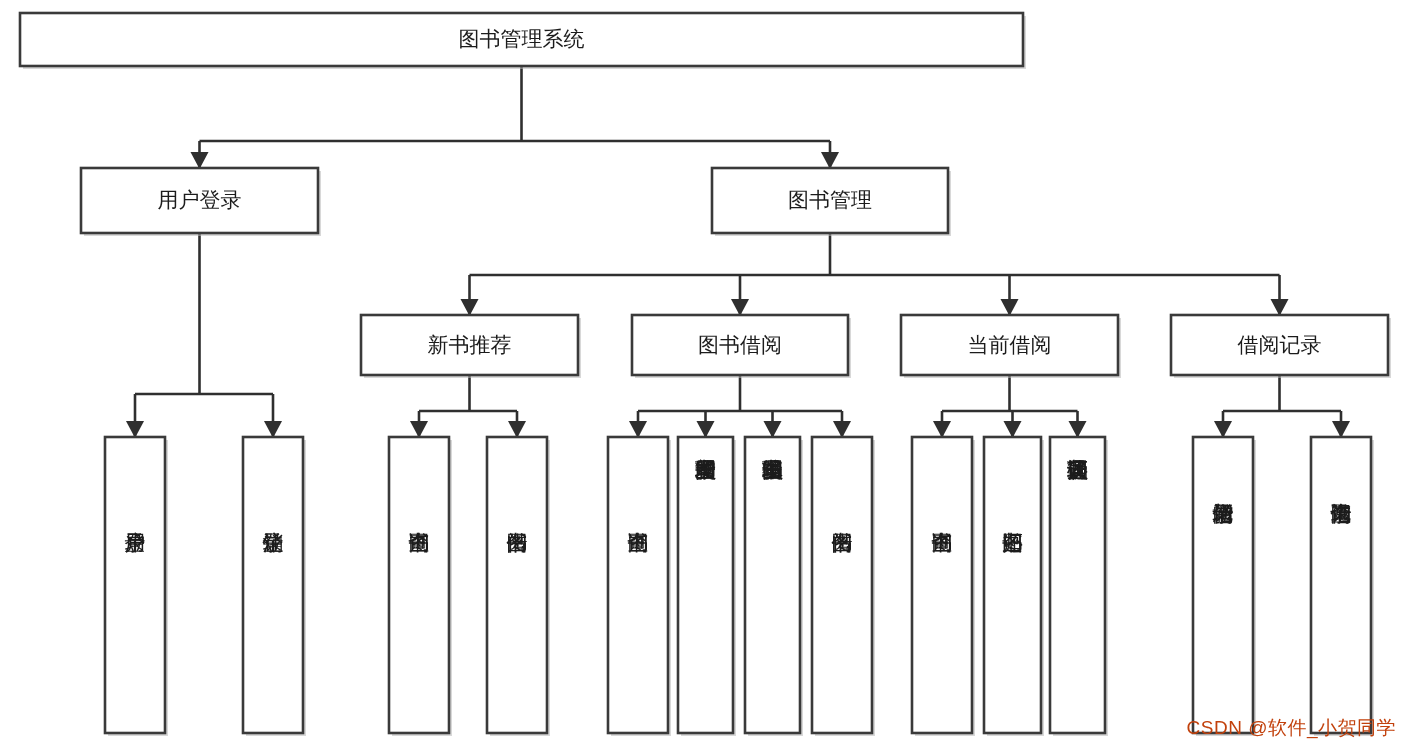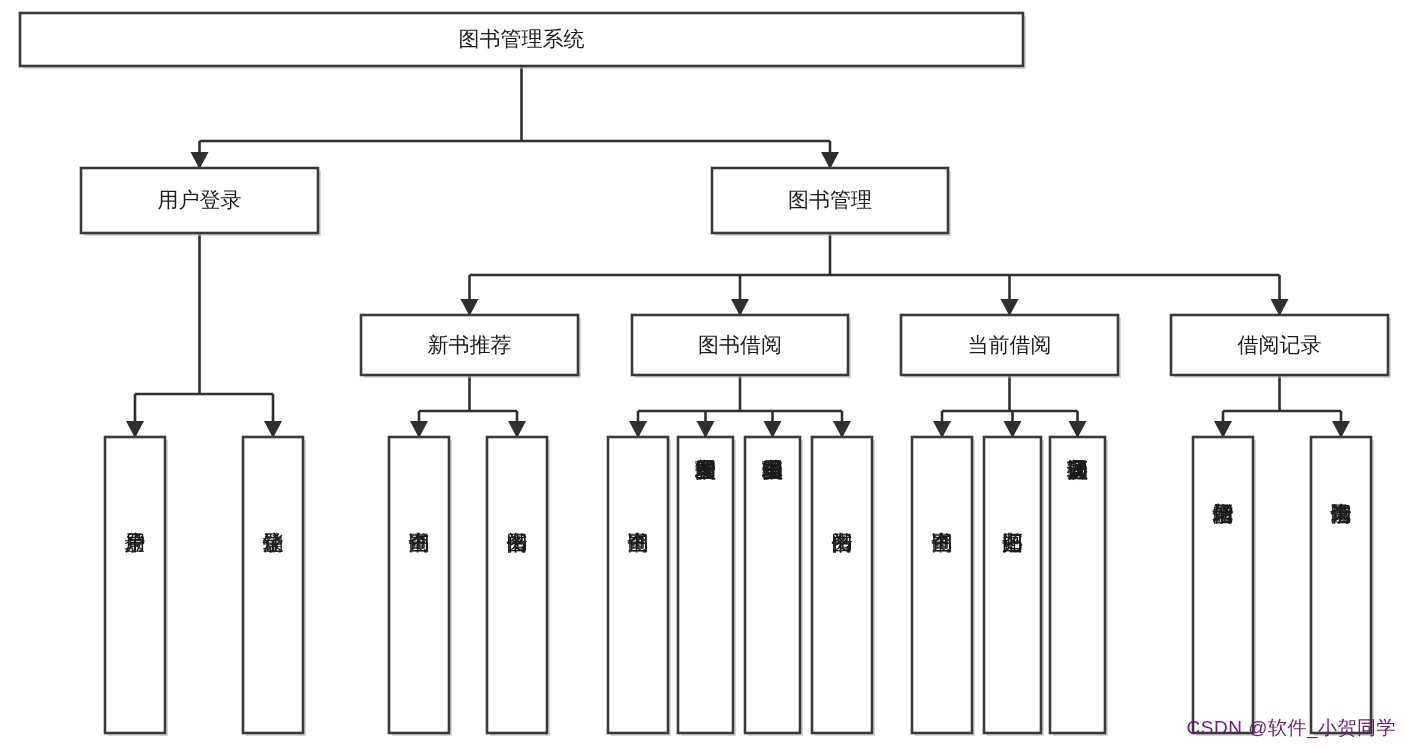--- a/index.html
+++ b/index.html
@@ -58,21 +58,21 @@
     font-size: 21px;
     fill: #1c1c1c;
     text-anchor: middle;
   }
   .watermark {
     position: absolute;
     right: 9px;
     bottom: 6px;
     font-family: "Liberation Sans", "DejaVu Sans", sans-serif;
     font-size: 19px;
-    color: #701a75;
+    color: #c2410c;
     letter-spacing: 0.5px;
     white-space: nowrap;
     pointer-events: none;
     user-select: none;
   }
 </style>
 </head>
 <body>
 
 <div id="diagram-root">

